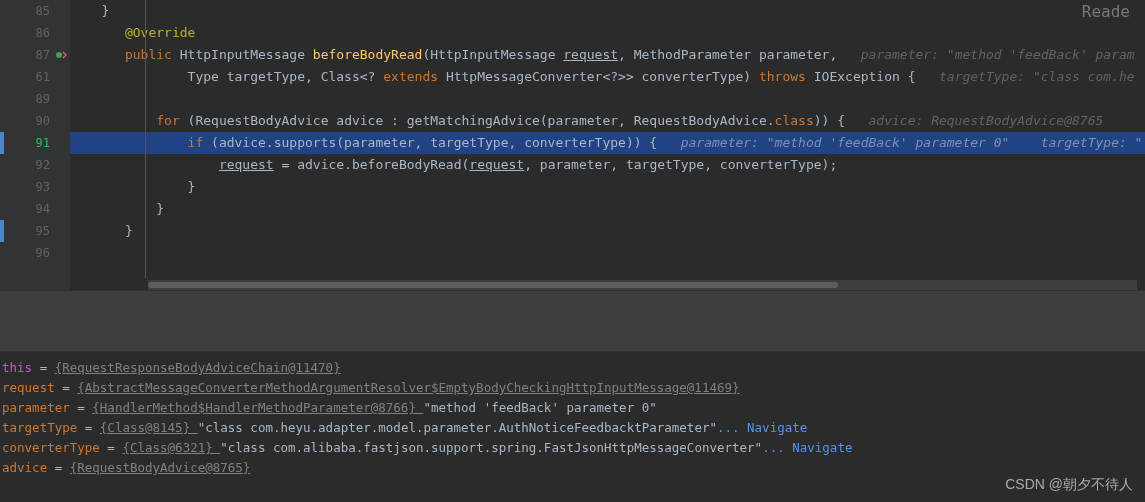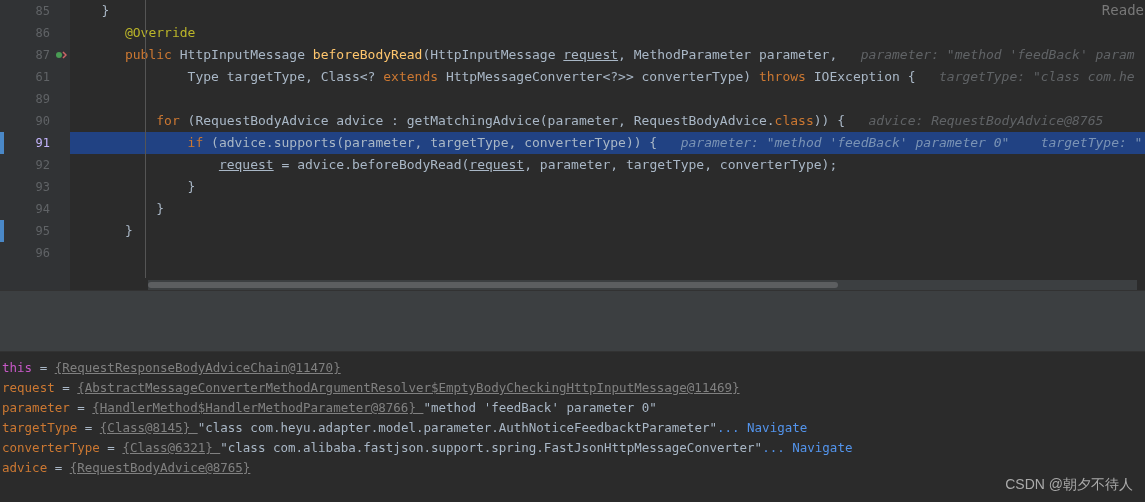--- a/index.html
+++ b/index.html
@@ -26,21 +26,21 @@
     .gutter-row {
       height: 22px;
       display: flex;
       align-items: center;
       justify-content: flex-end;
       padding-right: 20px;
       color: #606366;
       font-size: 12px;
       position: relative;
     }
-    .gutter-row.active { color: #c4b5fd; }
+    .gutter-row.active { color: #22c55e; }
     .marker {
       position: absolute;
       right: 3px;
       width: 12px;
       height: 12px;
     }
     .marker-87 { top: 5px; }
     .code-area {
       flex: 1;
       background: #2b2b2b;
@@ -58,24 +58,24 @@
     }
     .line-hl { background: #323232; }
     .k-orange { color: #cc7832; }
     .k-yellow { color: #bbb529; }
     .k-method { color: #ffc66d; }
     .k-under { text-decoration: underline; }
     .hint { color: #606366; font-style: italic; }
     .hint-blue { color: #7a93b5; font-style: italic; }
     .right-label {
       position: absolute;
-      right: 1px;
+      right: 15px;
       top: 2px;
       color: #787878;
-      font-size: 14px;
+      font-size: 16px;
     }
     .scroll-h {
       position: absolute;
       bottom: 0;
       left: 78px;
       right: 8px;
       height: 10px;
       background: #3c3f41;
     }
     .scroll-thumb {

